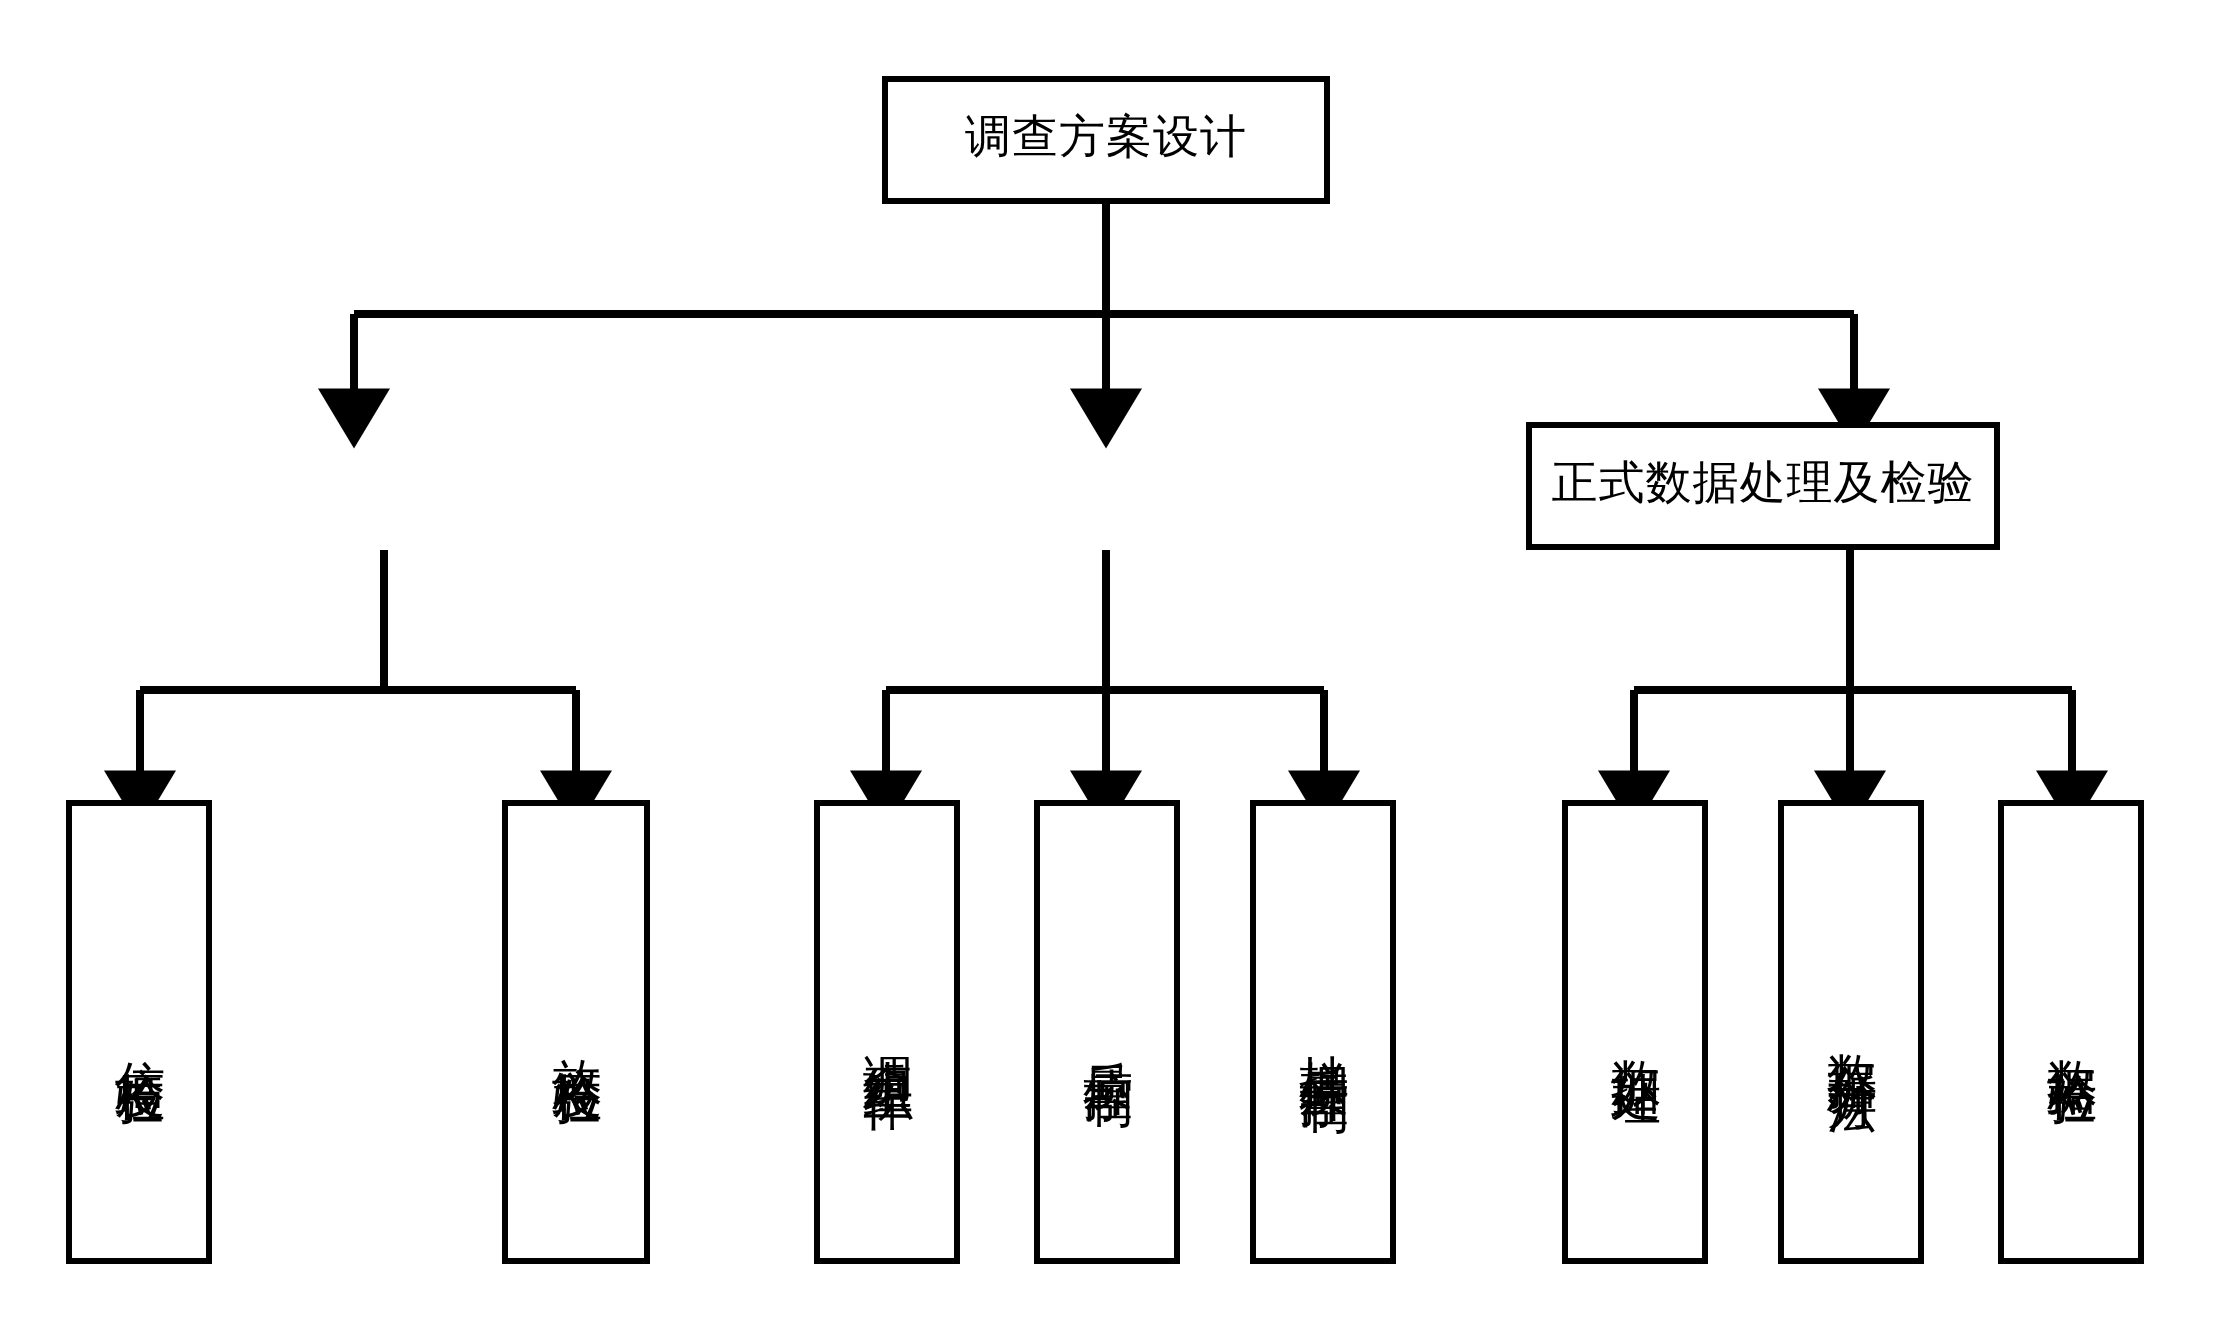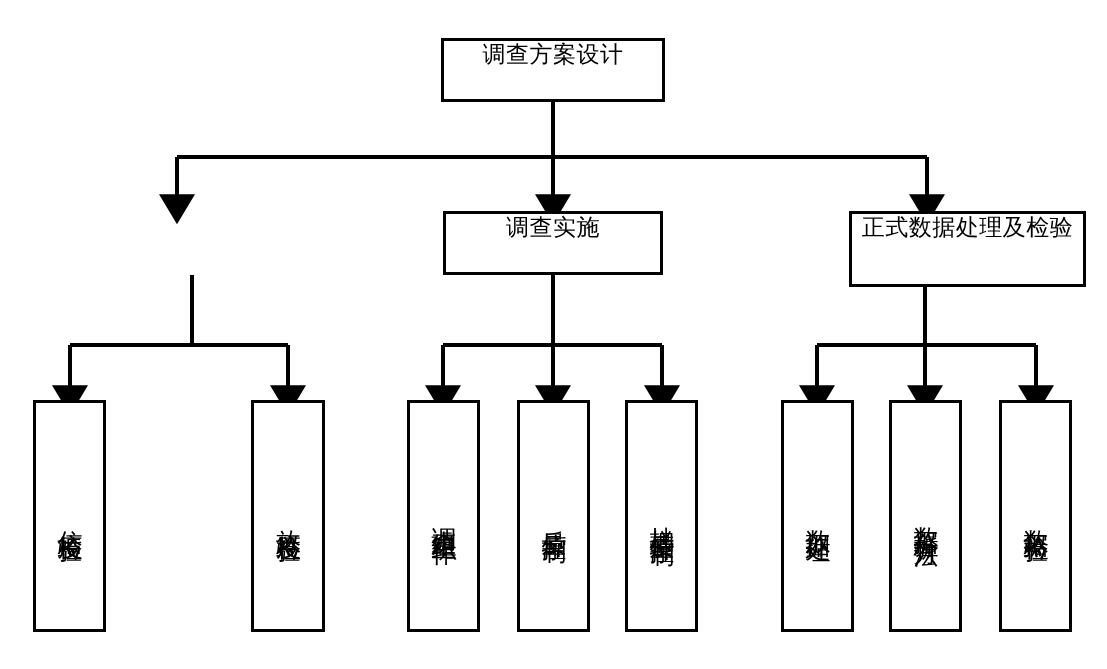--- a/index.html
+++ b/index.html
@@ -23,20 +23,21 @@
     top: 0;
     width: 1107px;
     height: 669px;
   }
   .node {
     position: absolute;
     box-sizing: border-box;
     border: 3px solid #000000;
     background: #ffffff;
     display: flex;
+    align-items: center;
     justify-content: center;
     color: #000000;
   }
   .node .label {
     display: block;
     text-align: center;
     line-height: 1.18;
     letter-spacing: 0.5px;
   }
   .node.horiz .label {
@@ -98,25 +99,22 @@
       <line x1="925" y1="345" x2="925" y2="390" marker-end="url(#arrowhead)"></line>
       <line x1="1036" y1="345" x2="1036" y2="390" marker-end="url(#arrowhead)"></line>
     </g>
   </svg>
 
   <div class="node root horiz" style="left:441px; top:38px; width:224px; height:64px;">
     <span class="label">调查方案设计</span>
   </div>
 
 
-  <div class="node horiz" style="left:443px; top:211px; width:220px; height:64px;">
-    <span class="label">调查实施</span>
-  </div>
 
-  <div class="node horiz" style="left:849px; top:211px; width:237px; height:76px;">
+  <div class="node horiz" style="left:763px; top:211px; width:237px; height:64px;">
     <span class="label">正式数据处理及检验</span>
   </div>
 
   <div class="node vert" style="left:33px; top:400px; width:73px; height:232px;">
     <span class="label">信度检验</span>
   </div>
 
   <div class="node vert" style="left:251px; top:400px; width:74px; height:232px;">
     <span class="label">效度检验</span>
   </div>

